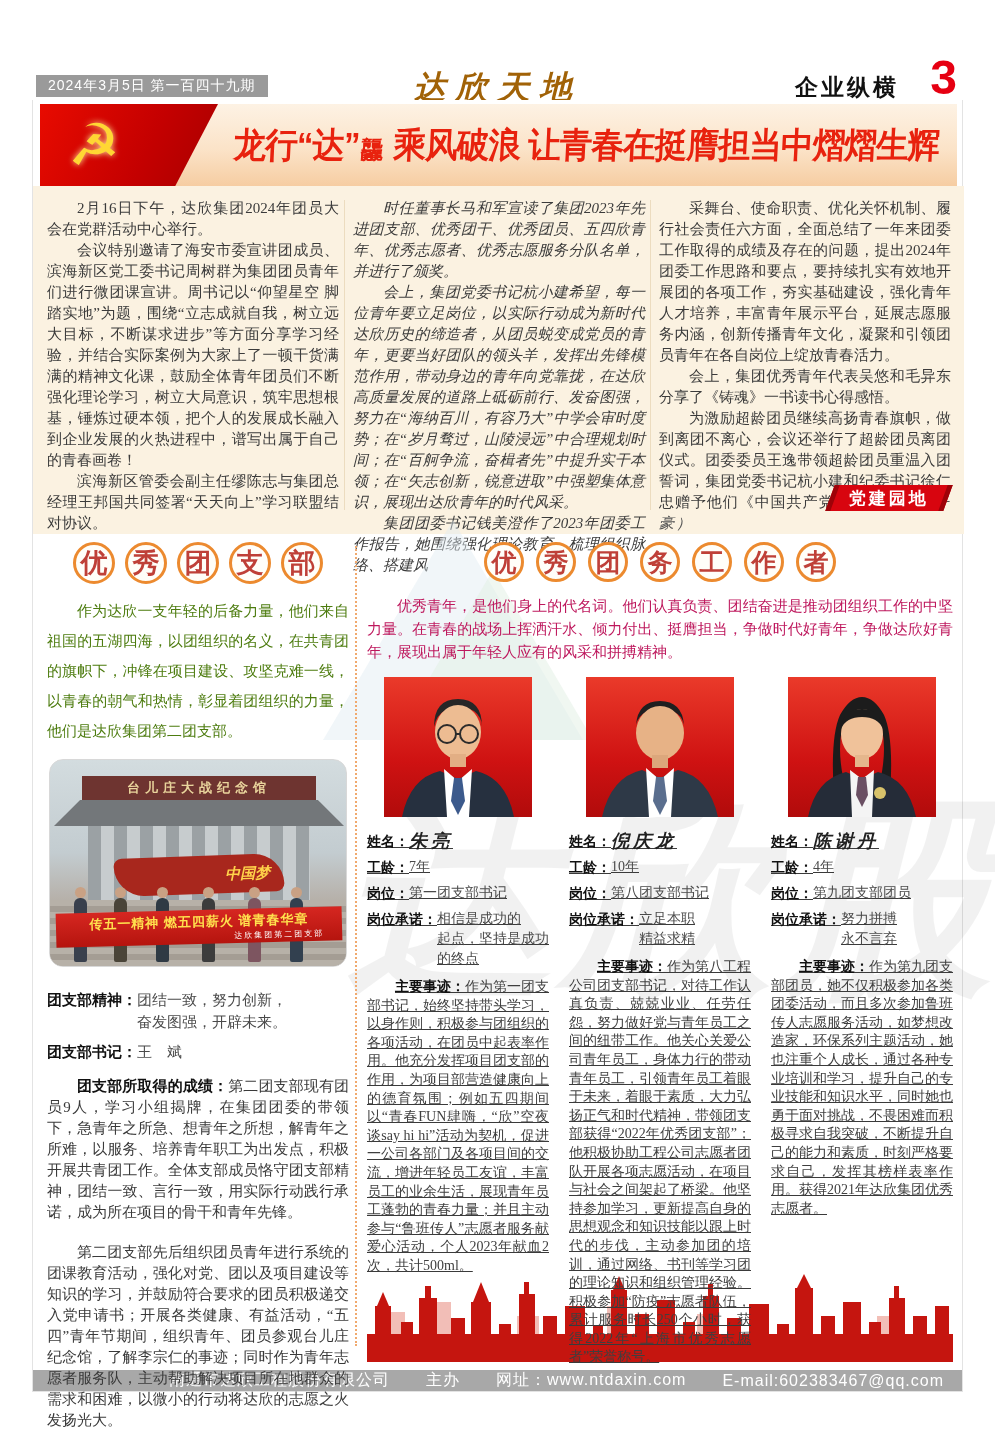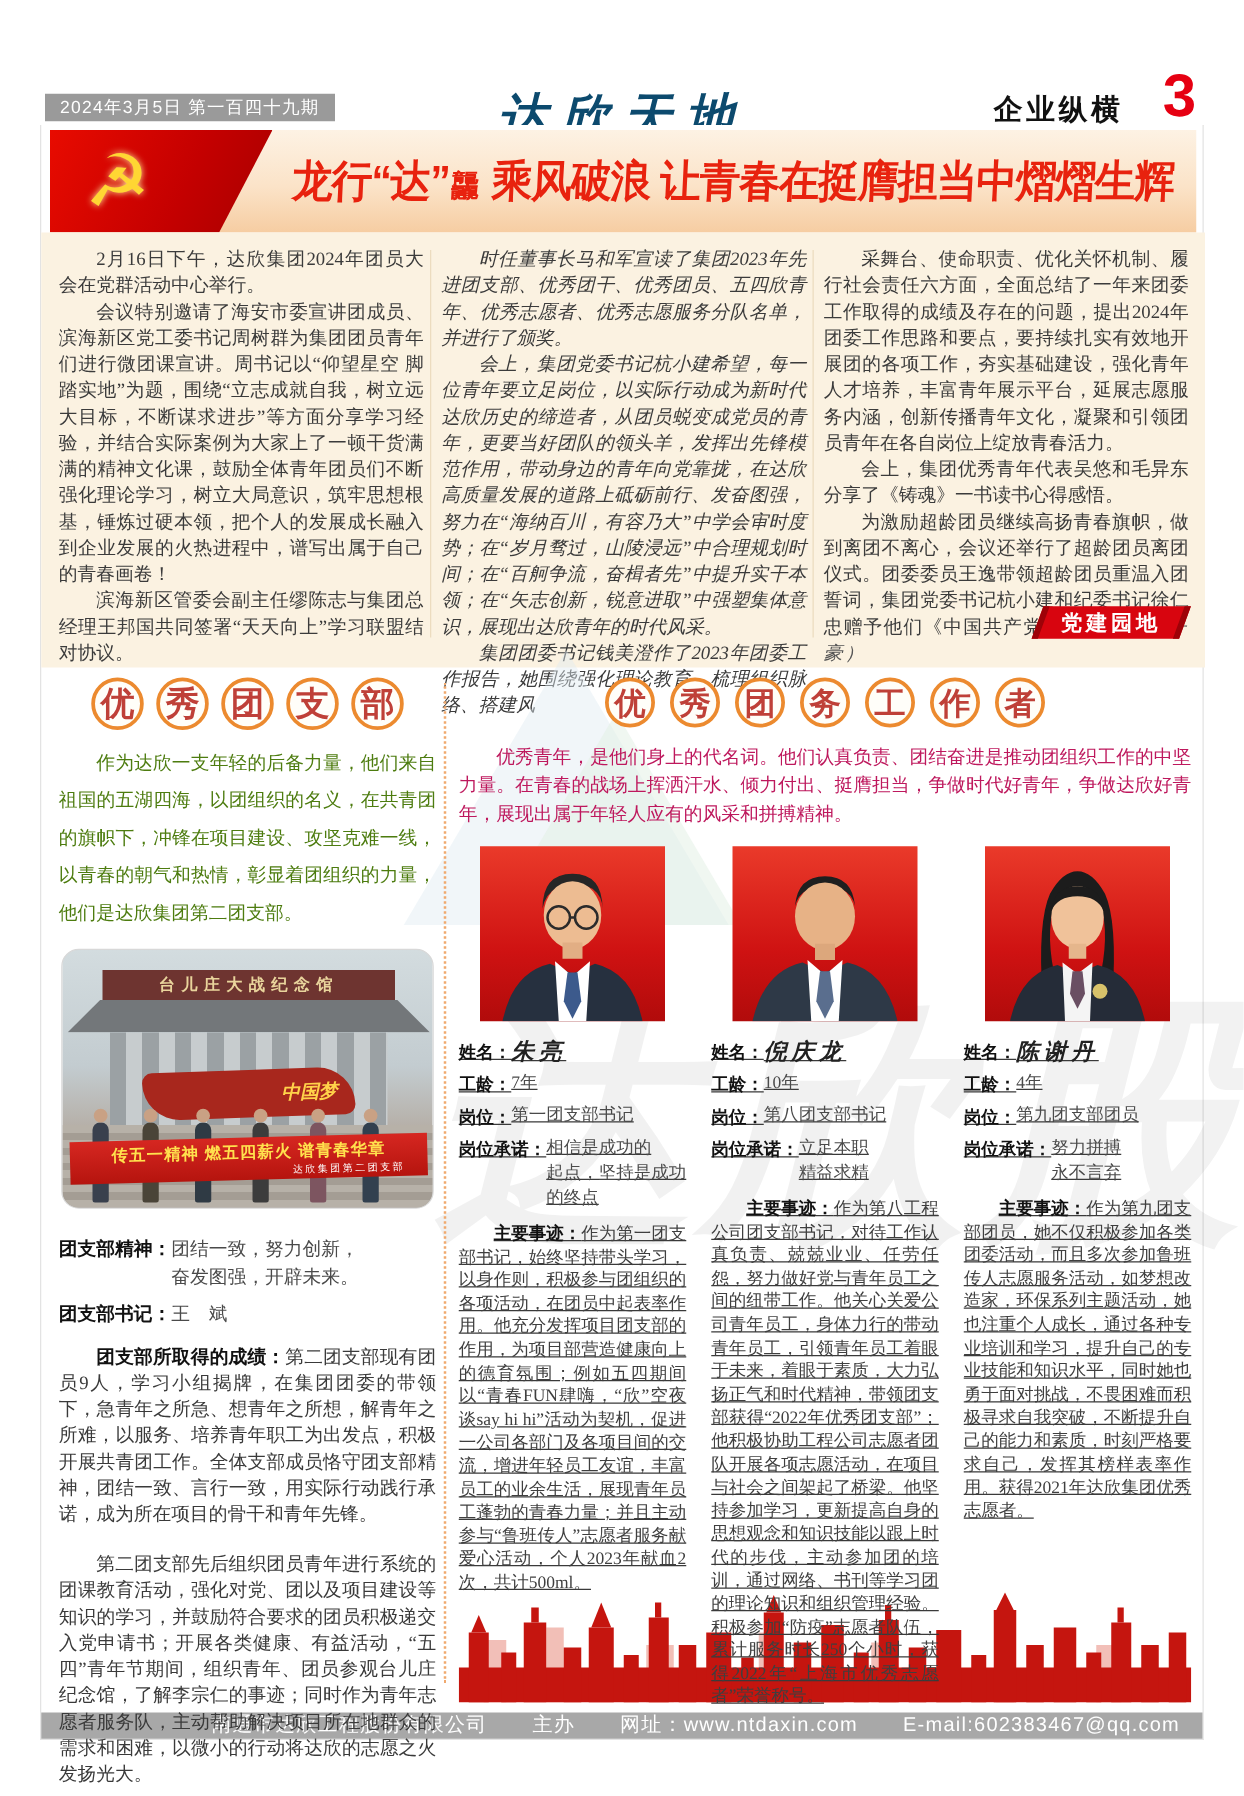--- a/index.html
+++ b/index.html
@@ -4,21 +4,21 @@
 <style>
   * { margin:0; padding:0; box-sizing:border-box; }
   body { background:#fff; }
   .page { position:relative; width:995px; height:1437px; background:#ffffff; overflow:hidden;
           font-family:"Liberation Serif", serif; color:#3a3a3a;border-radius:14px; }
 
   
   .header { position:absolute; left:32px; top:66px; width:931px; height:34px; }
   .date-box { position:absolute; left:4px; top:9px; background:#9a9a9a; color:#fff;
               font-family:"Liberation Sans",sans-serif; font-size:14px; padding:2px 12px; letter-spacing:1px; }
-  .masthead { position:absolute; left:0; right:0; top:0; text-align:center; font-size:40px; color:#0c4a6e;
+  .masthead { position:absolute; left:0; right:0; top:0; text-align:center; font-size:32px; color:#a16207;
               font-weight:bold; font-style:italic; letter-spacing:10px; font-family:"Liberation Serif",serif; }
   .section-name { position:absolute; right:64px; top:6px; font-size:23px; font-weight:bold; color:#111;
               letter-spacing:3px; font-family:"Liberation Sans",sans-serif; }
   .page-num { position:absolute; right:6px; top:-12px; font-size:48px; line-height:48px; color:#e60012;
               font-weight:bold; font-family:"Liberation Sans",sans-serif; }
   .header-rule { position:absolute; left:32px; top:100px; width:931px; border-top:1px solid #d9c6a6; }
 
   
   .content { position:absolute; left:32px; top:100px; width:931px; height:1292px;
              border-left:1px solid #e3e3e3; border-right:1px solid #e3e3e3; border-bottom:1px solid #e3e3e3;

